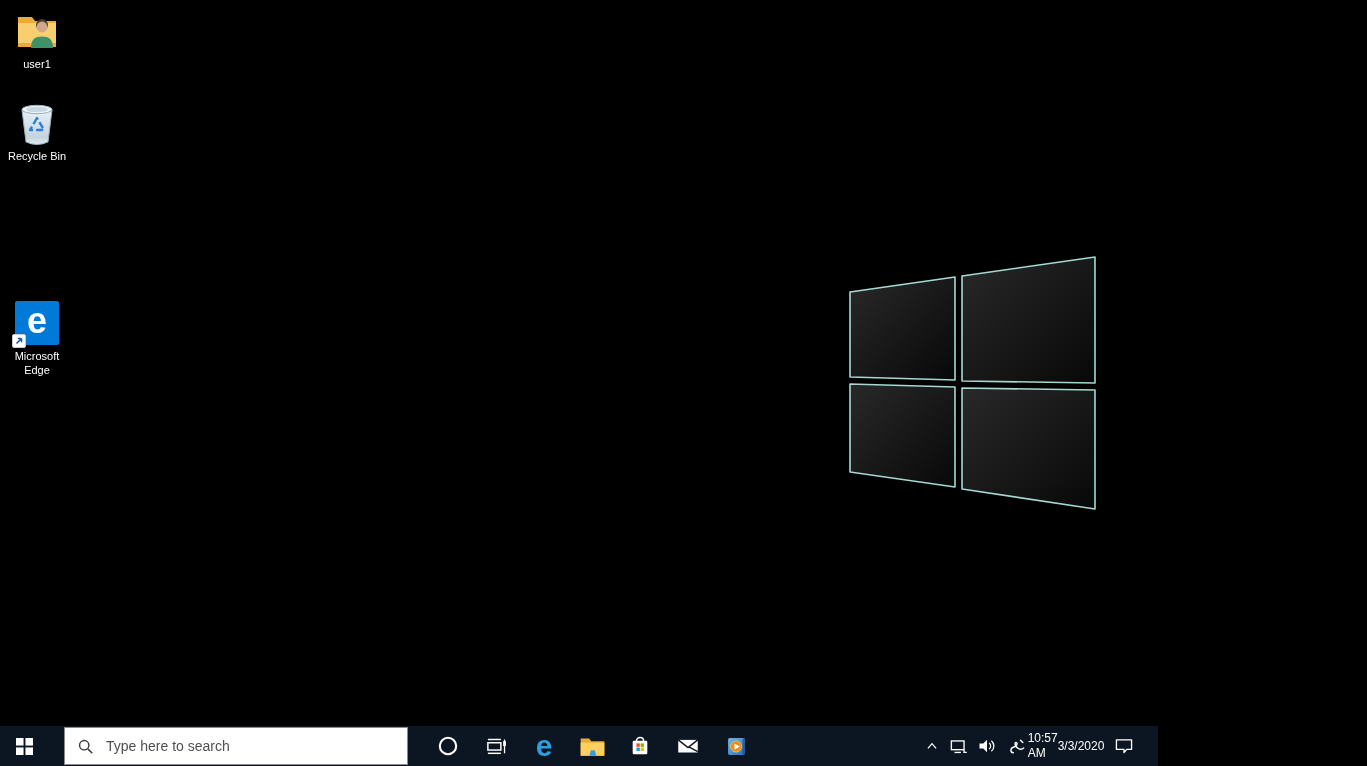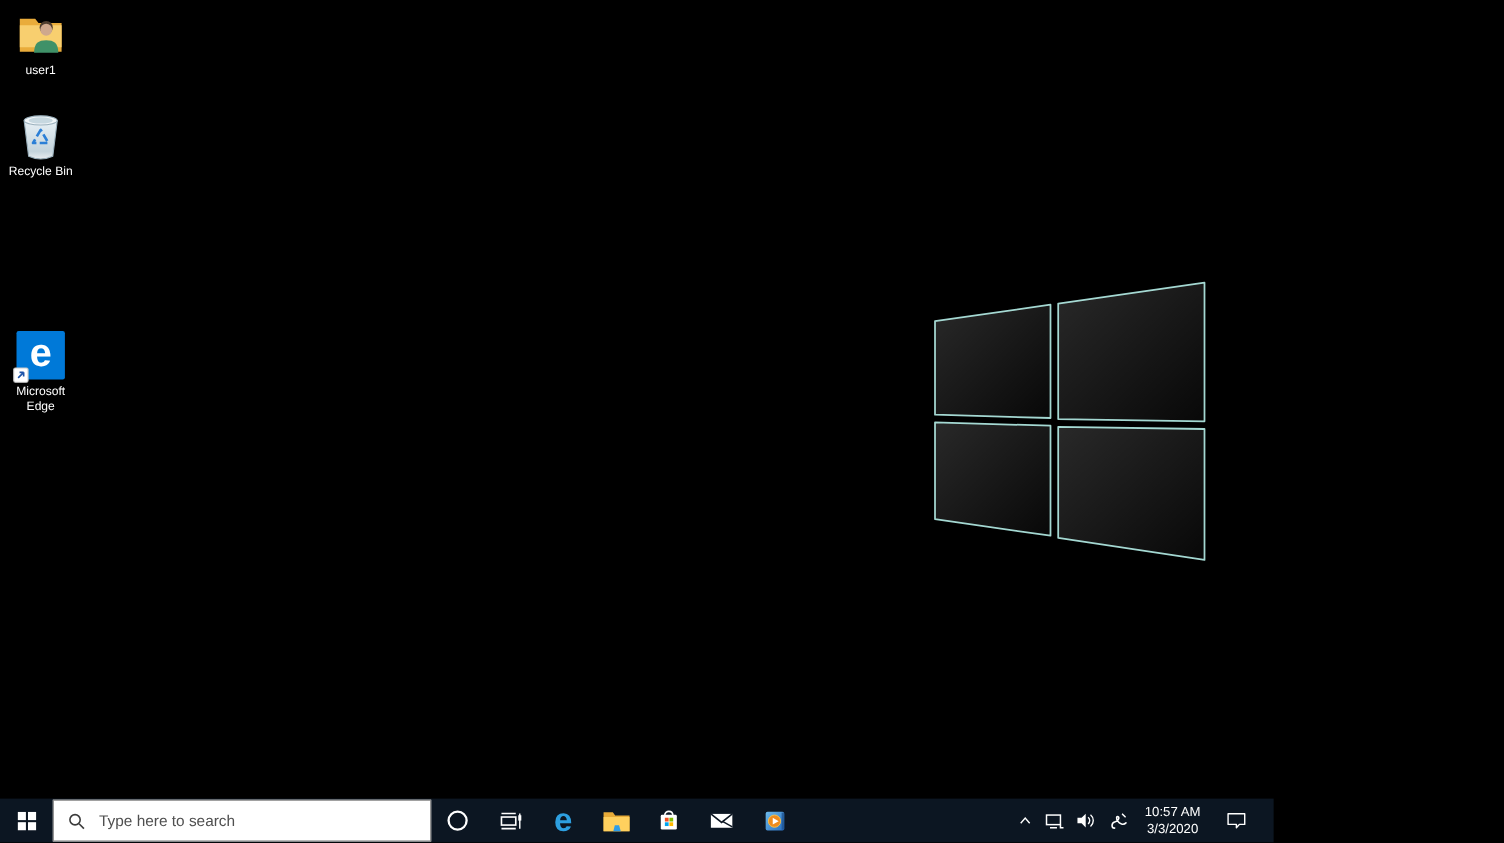--- a/index.html
+++ b/index.html
@@ -34,30 +34,30 @@
   .acro{width:44px;height:44px;background:#2b2623;border:5px solid #f40f02;
     box-sizing:border-box;display:flex;align-items:center;justify-content:center;}
   .edgetile{width:44px;height:44px;background:#0079d8;border-radius:2px;color:#fff;
     font-weight:bold;font-size:36px;display:flex;align-items:center;justify-content:center;}
   .edgetile span{transform:translateY(-2px);}
 
   
   .taskbar{position:absolute;left:0;right:0;bottom:0;height:40px;background:#0c1622;
     display:flex;align-items:stretch;z-index:5;}
   .tb-btn{width:48px;display:flex;align-items:center;justify-content:center;flex:0 0 auto;}
-  .searchbox{width:344px;flex:0 0 auto;margin:1px 0;background:#fff;
+  .searchbox{width:344px;flex:0 0 auto;margin:1px 16px;background:#fff;
     border:1px solid #8a8a8a;box-sizing:border-box;display:flex;align-items:center;
     gap:10px;padding-left:12px;}
   .searchbox input{border:none;outline:none;background:transparent;font-size:14px;
     color:#3c3c3c;width:260px;font-family:inherit;}
   .searchbox input::placeholder{color:#4f4f4f;opacity:1;}
   .tb-e{color:#2d9fe0;font-size:30px;font-weight:bold;line-height:30px;}
   .tray{margin-left:auto;display:flex;align-items:center;padding-right:12px;}
   .tray-btn{height:40px;display:flex;align-items:center;justify-content:center;flex:0 0 auto;}
-  .clock{width:72px;display:flex;flex-direction:column;align-items:center;
+  .clock{width:72px;display:flex;flex-direction:row;align-items:center;
     justify-content:center;color:#fff;font-size:12px;line-height:15px;}
 </style>
 </head>
 <body>
 
 <div class="screen">
 
   <div class="wallpaper">
     <svg class="win-logo" viewBox="0 0 249 256">
       <defs>

